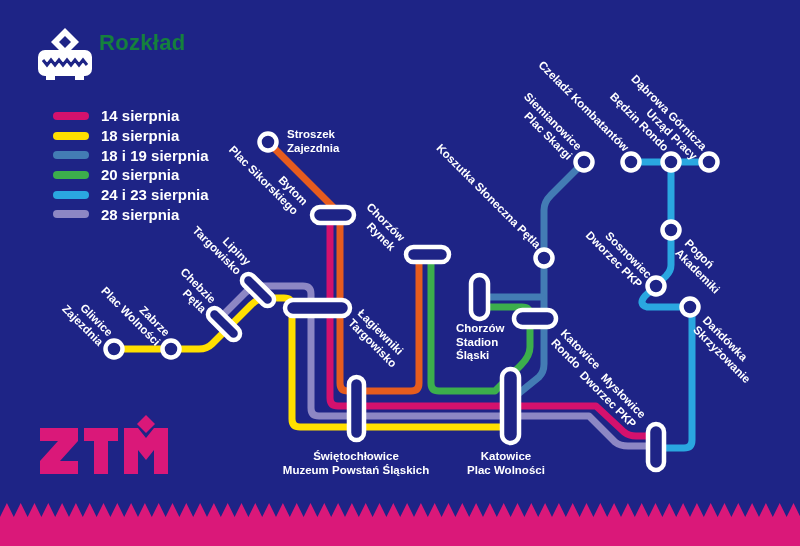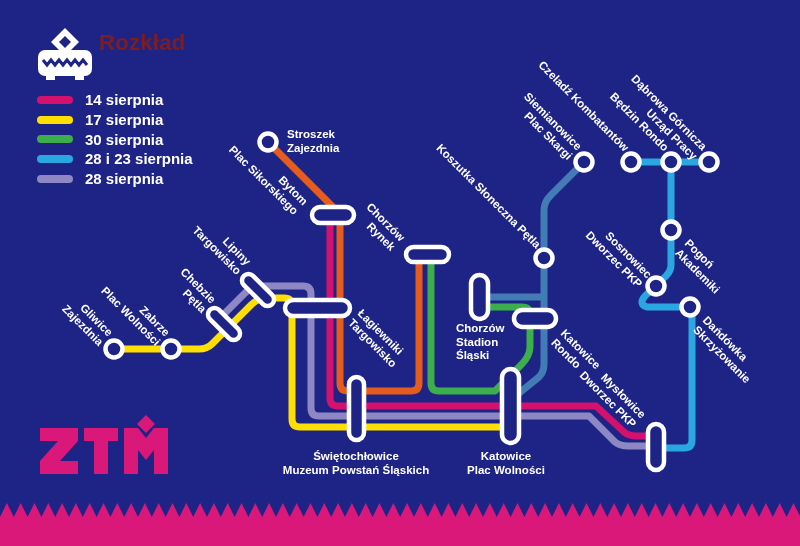--- a/index.html
+++ b/index.html
@@ -6,21 +6,21 @@
   #stage{
     position:relative;width:800px;height:546px;overflow:hidden;
     font-family:"Liberation Sans", sans-serif;
   }
   #map-svg{position:absolute;left:0;top:0;}
   #title-block{
     position:absolute;left:99px;top:30px;
     font-size:22px;font-weight:bold;line-height:26px;letter-spacing:.3px;
   }
   #legend{
-    position:absolute;left:37px;top:90px;list-style:none;margin:0;padding:0;
+    position:absolute;left:37px;top:90px;list-style:none;margin:16px;padding:0;
   }
   .legend-row{display:flex;align-items:center;height:19.7px;}
   .legend-swatch{width:36px;height:8px;border-radius:4px;flex:0 0 auto;}
   .legend-label{margin-left:12px;color:#fff;font-size:15px;font-weight:bold;white-space:nowrap;}
   #tram-icon-box{position:absolute;left:34px;top:24px;}
   text{font-family:"Liberation Sans", sans-serif;}
 </style>
 </head>
 <body>
 
@@ -97,40 +97,44 @@
 
   <svg id="tram-icon-box" width="70" height="62" viewBox="0 0 70 62">
     <polygon points="31,4 45,18 31,32 17,18" fill="#ffffff"></polygon>
     <polygon id="diamond-hole" points="31,12 37,18 31,24 25,18" fill="#1e2486"></polygon>
     <rect x="4" y="26" width="54" height="26" rx="7" fill="#ffffff"></rect>
     <rect x="12" y="52" width="9" height="4" fill="#ffffff"></rect>
     <rect x="41" y="52" width="9" height="4" fill="#ffffff"></rect>
     <path id="tram-zigzag" d="M9 36 L13 41 L17 36 L21 41 L25 36 L29 41 L33 36 L37 41 L41 36 L45 41 L49 36 L53 41" fill="none" stroke-width="3" stroke="#1e2486"></path>
   </svg>
 
-  <div id="title-block" style="color: #7f1d1d;">
+  <div id="title-block" style="color: #15803d;">
     <div>Rozkład</div>
   </div>
 
   <ul id="legend">
       <li class="legend-row">
         <span class="legend-swatch" style="background: rgb(212, 17, 109);"></span>
         <span class="legend-label">14 sierpnia</span>
       </li>
       <li class="legend-row">
         <span class="legend-swatch" style="background: rgb(255, 223, 0);"></span>
-        <span class="legend-label">17 sierpnia</span>
+        <span class="legend-label">18 sierpnia</span>
+      </li>
+      <li class="legend-row">
+        <span class="legend-swatch" style="background: rgb(67, 124, 180);"></span>
+        <span class="legend-label">18 i 19 sierpnia</span>
       </li>
       <li class="legend-row">
         <span class="legend-swatch" style="background: rgb(60, 174, 76);"></span>
-        <span class="legend-label">30 sierpnia</span>
+        <span class="legend-label">20 sierpnia</span>
       </li>
       <li class="legend-row">
         <span class="legend-swatch" style="background: rgb(42, 167, 224);"></span>
-        <span class="legend-label">28 i 23 sierpnia</span>
+        <span class="legend-label">24 i 23 sierpnia</span>
       </li>
       <li class="legend-row">
         <span class="legend-swatch" style="background: rgb(141, 135, 196);"></span>
         <span class="legend-label">28 sierpnia</span>
       </li>
     </ul>
 
 </div>
 
 </body></html>

